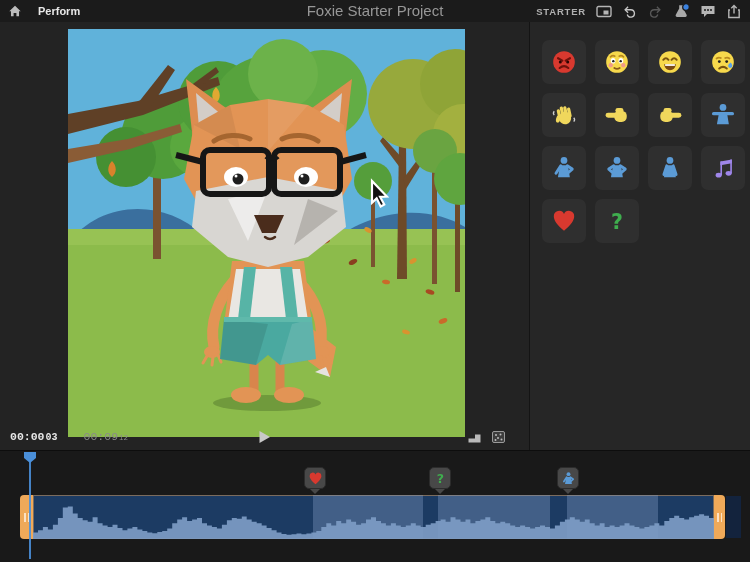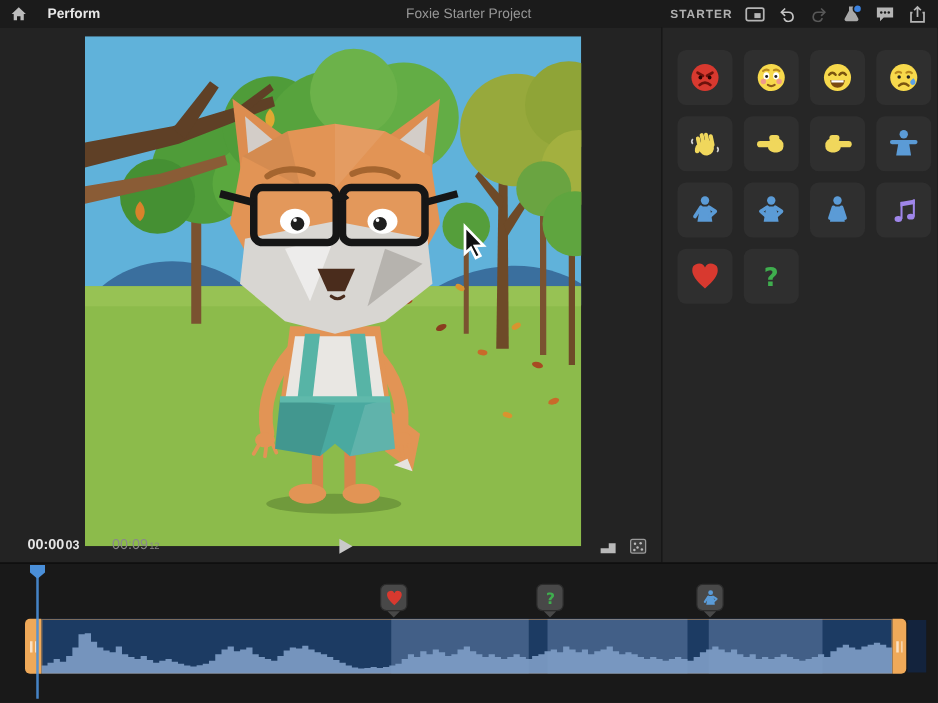--- a/index.html
+++ b/index.html
@@ -7,28 +7,28 @@
        position:relative;overflow:hidden;-webkit-font-smoothing:antialiased;}
   #app{position:absolute;inset:0;}
   
   #topbar{position:absolute;left:0;top:0;width:750px;height:22px;background:#1b1b1b;border-bottom:1px solid #101010;}
   .tb-left{position:absolute;left:0;top:0;height:22px;display:flex;align-items:center;}
   .home-btn{width:30px;height:22px;display:flex;align-items:center;justify-content:center;cursor:pointer;}
   .tab{position:relative;height:22px;display:flex;align-items:center;padding:14px 8px;}
   .tab span{color:#e8e8e8;font-size:11px;font-weight:bold;}
   .tab i{position:absolute;left:7px;right:7px;bottom:0;height:2px;background:#ffffff;}
   .tb-title{position:absolute;left:0;right:0;top:0;height:22px;line-height:22px;text-align:center;
-            color:#979797;font-size:11px;pointer-events:none;}
+            color:#979797;font-size:15px;pointer-events:none;}
   .tb-right{position:absolute;right:8px;top:0;height:22px;display:flex;align-items:center;gap:9px;}
   .plan{color:#b0b0b0;font-size:9.5px;letter-spacing:.8px;font-weight:bold;margin-left:40px;}
   .tb-ic{width:17px;height:17px;display:flex;align-items:center;justify-content:center;cursor:pointer;}
   
   #stage-panel{position:absolute;left:0;top:22px;width:529px;height:428px;background:#232323;}
   #stage{position:absolute;left:68px;top:7px;width:397px;height:408px;display:block;}
-  #transport{position:absolute;left:12px;top:402px;width:529px;height:26px;}
+  #transport{position:absolute;left:0;top:402px;width:529px;height:26px;font-family:Liberation Mono, monospace;}
   .timecode{position:absolute;left:10px;top:0;height:26px;display:flex;align-items:baseline;padding-top:6px;}
   .tc-main{color:#e6e6e6;font-size:11.5px;font-weight:bold;}
   .tc-sub{color:#e6e6e6;font-size:10px;font-weight:bold;margin-left:1px;}
   .tc-dur{color:#8a8a8a;font-size:11.5px;margin-left:10px;font-weight:normal;padding-left:16px;}
   .tc-dur-sub{color:#8a8a8a;font-size:7.5px;margin-left:1px;}
   #play-btn{position:absolute;left:253px;top:3px;width:22px;height:20px;background:none;border:none;
             display:flex;align-items:center;justify-content:center;cursor:pointer;padding:0;}
   .t-ic{position:absolute;top:5px;width:17px;height:16px;display:flex;align-items:center;justify-content:center;cursor:pointer;}
   
   #right-panel{position:absolute;left:529px;top:22px;width:221px;height:428px;background:#262626;border-left:1px solid #141414;box-sizing:border-box;}

